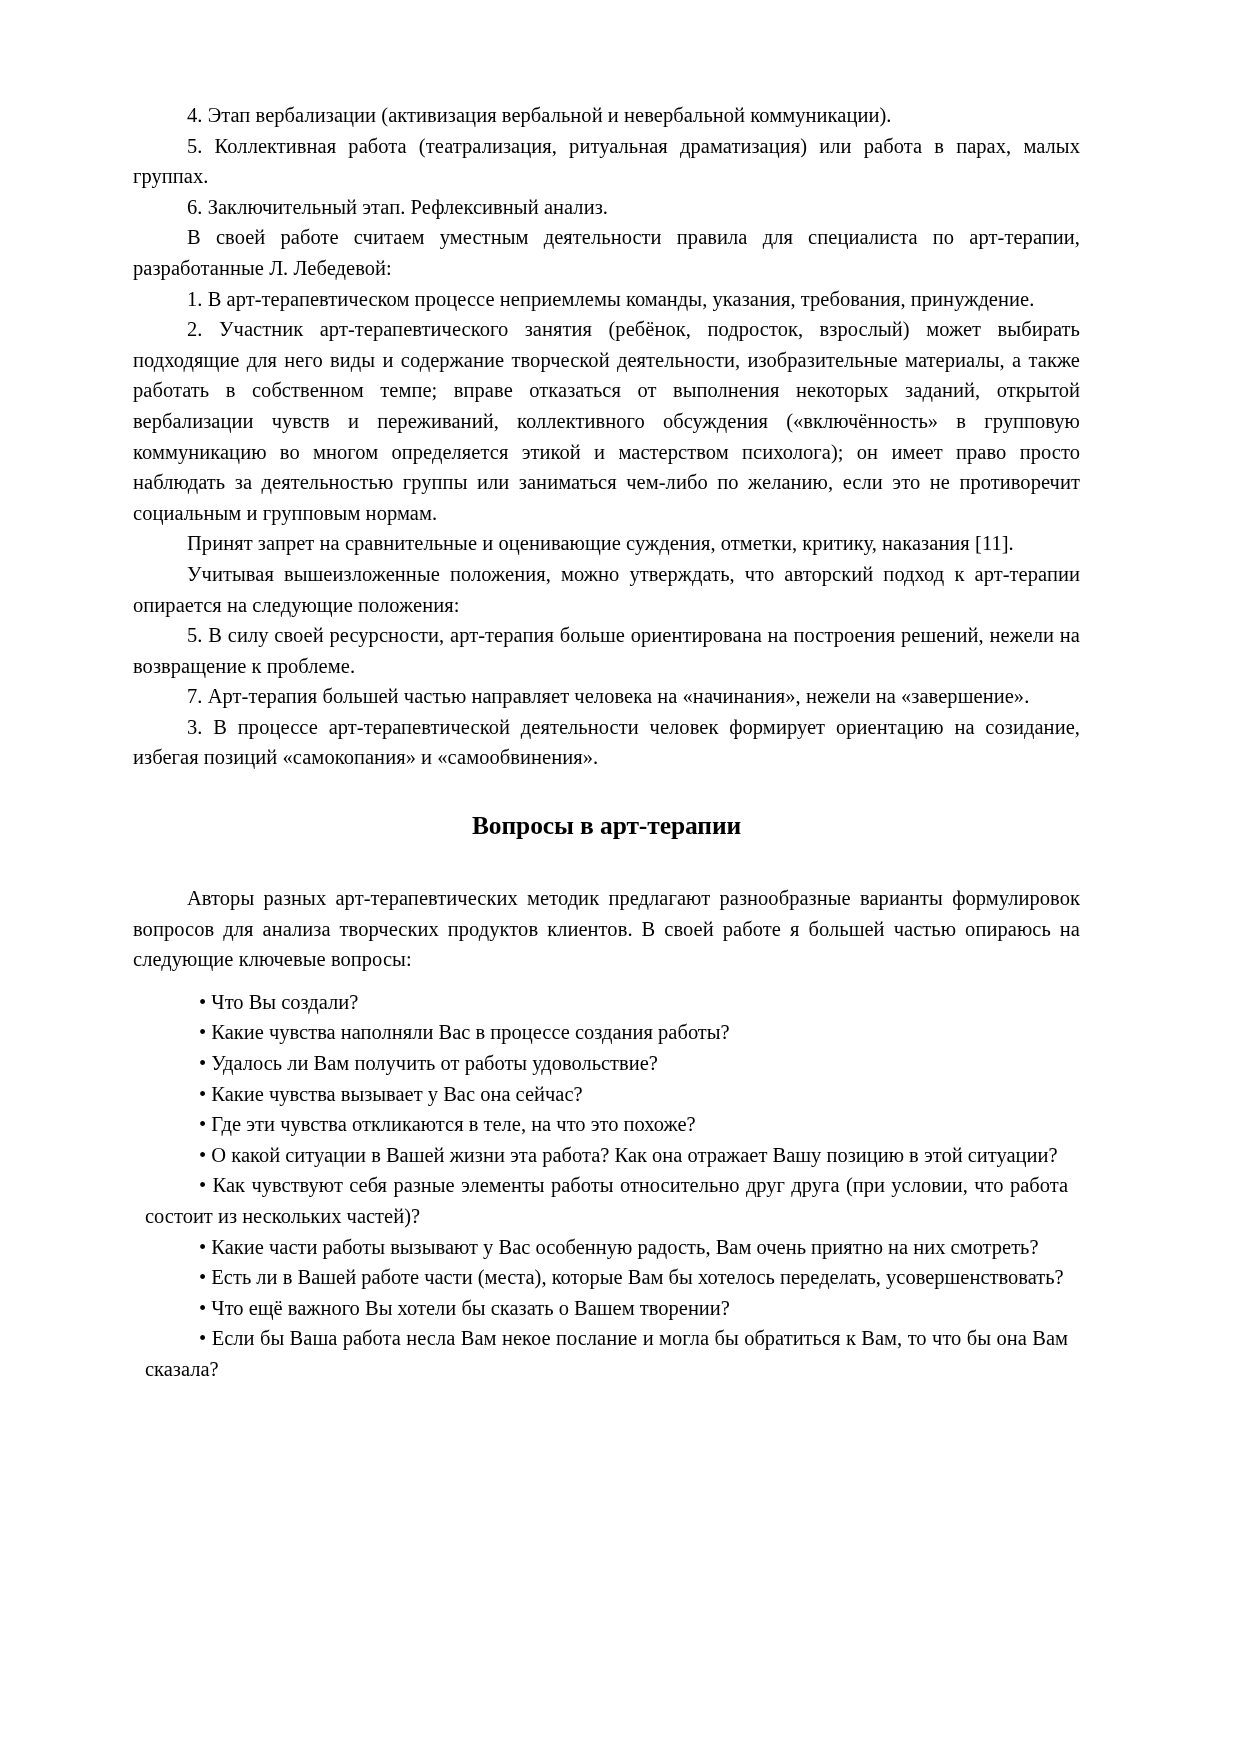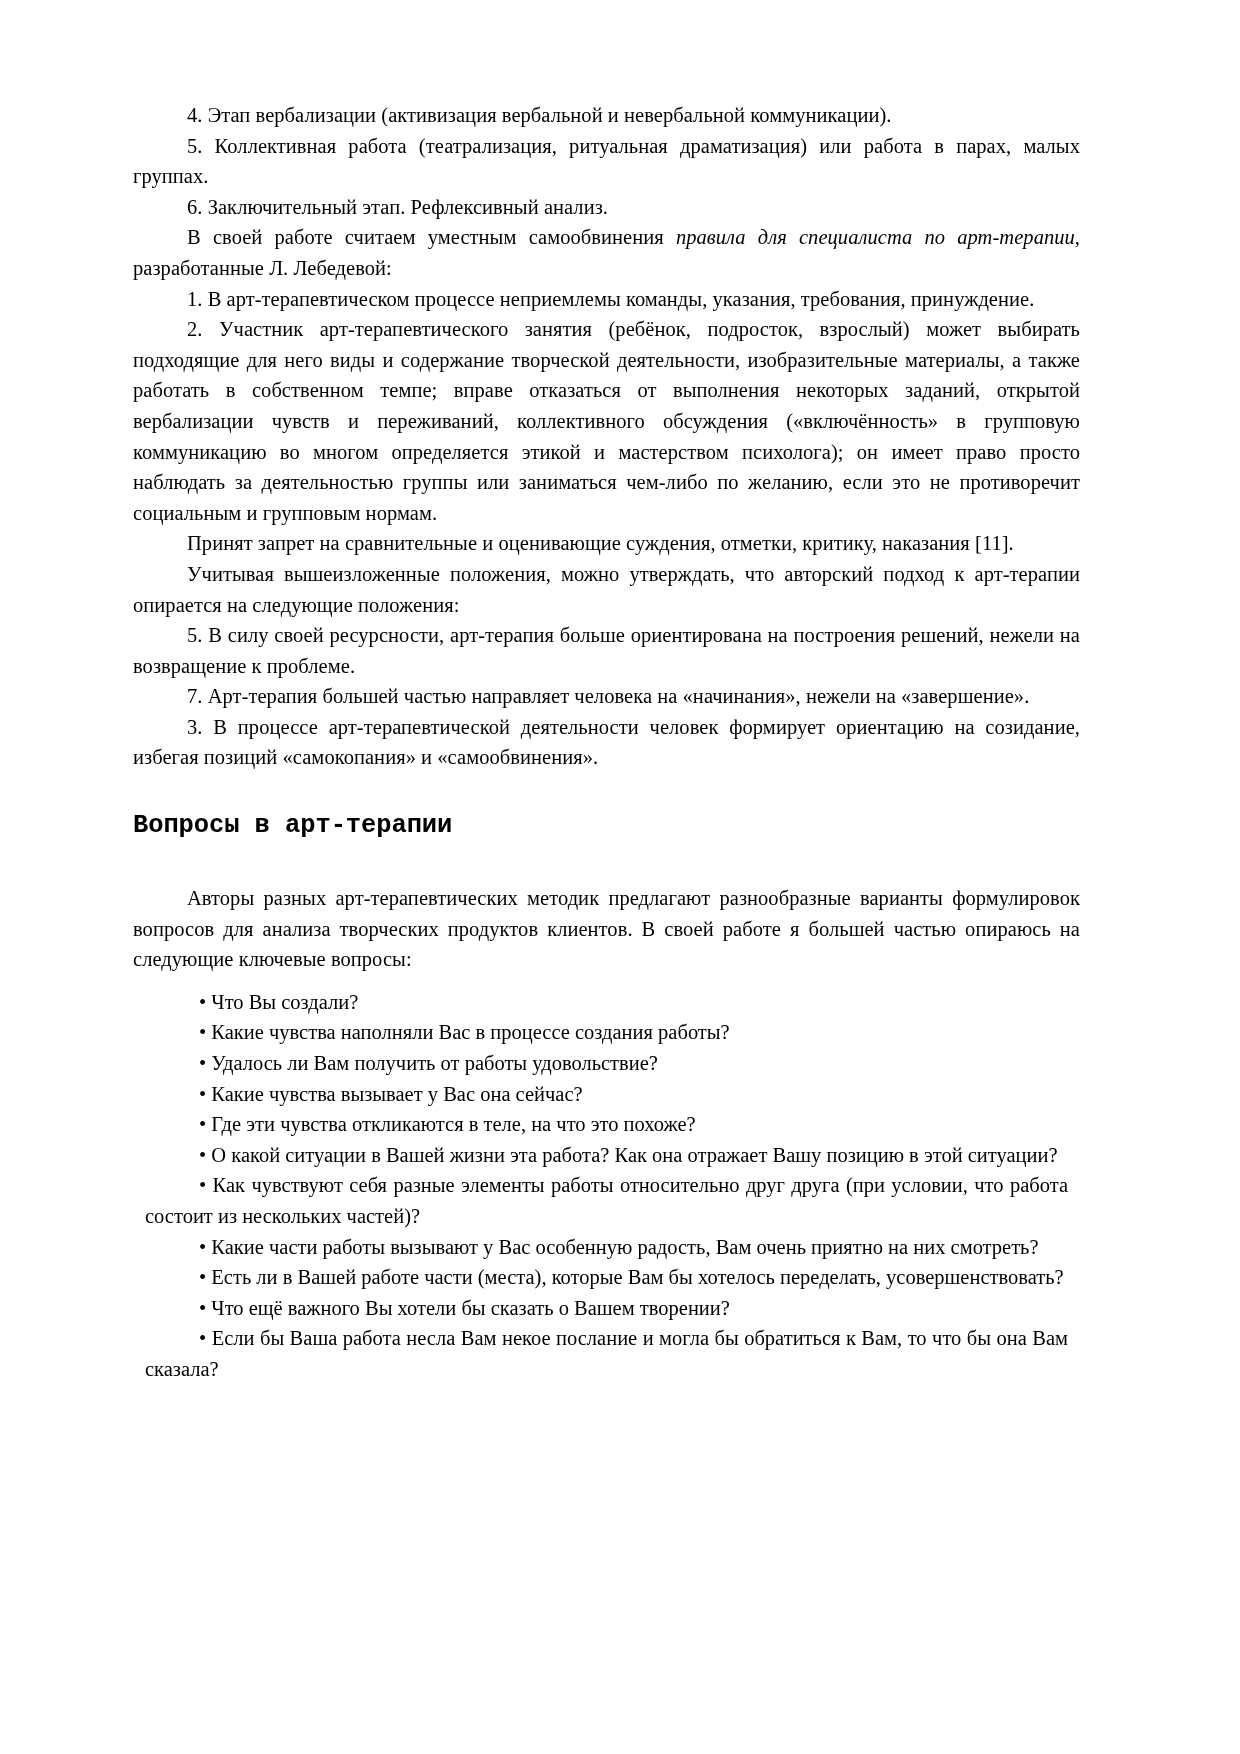--- a/index.html
+++ b/index.html
@@ -29,27 +29,27 @@
     text-justify: inter-word;
     letter-spacing: 0.05px;
   }
   p {
     margin: 0;
   }
   .indent {
     text-indent: 54px;
   }
   .italic {
-    font-style: italic;
   }
   h2.section-heading {
-    font-family: Liberation Mono, monospace;
+    font-family: Liberation Serif, serif;
     font-weight: bold;
     font-size: 25.5px;
     line-height: 30px;
+    text-align: center;
     margin: 38px 0 0 0;
     letter-spacing: -0.1px;
   }
   .after-heading-gap {
     height: 42px;
   }
   ul.q-list {
     list-style: none;
     margin: 12px;
     padding: 0;
@@ -71,21 +71,21 @@
 
 <div class="page">
 
   <div class="body-text">
     <p class="indent">4. Этап вербализации (активизация вербальной и невербальной коммуникации).</p>
     <p class="indent">5. Коллективная работа (театрализация, ритуальная драматизация) или работа в парах, малых группах.</p>
     <p class="indent">6. Заключительный этап. Рефлексивный анализ.</p>
   </div>
 
   <div class="body-text">
-    <p class="indent"><span>В своей работе считаем уместным самообвинения </span><span class="italic">правила для специалиста по арт-терапии,</span><span> разработанные Л. Лебедевой:</span></p>
+    <p class="indent"><span>В своей работе считаем уместным деятельности </span><span class="italic">правила для специалиста по арт-терапии,</span><span> разработанные Л. Лебедевой:</span></p>
   </div>
 
   <div class="body-text">
     <p class="indent">1. В арт-терапевтическом процессе неприемлемы команды, указания, требования, принуждение.</p>
     <p class="indent">2. Участник арт-терапевтического занятия (ребёнок, подросток, взрослый) может выбирать подходящие для него виды и содержание творческой деятельности, изобразительные материалы, а также работать в собственном темпе; вправе отказаться от выполнения некоторых заданий, открытой вербализации чувств и переживаний, коллективного обсуждения («включённость» в групповую коммуникацию во многом определяется этикой и мастерством психолога); он имеет право просто наблюдать за деятельностью группы или заниматься чем-либо по желанию, если это не противоречит социальным и групповым нормам.</p>
     <p class="indent">Принят запрет на сравнительные и оценивающие суждения, отметки, критику, наказания [11].</p>
   </div>
 
   <div class="body-text">
     <p class="indent">Учитывая вышеизложенные положения, можно утверждать, что авторский подход к арт-терапии опирается на следующие положения:</p>

